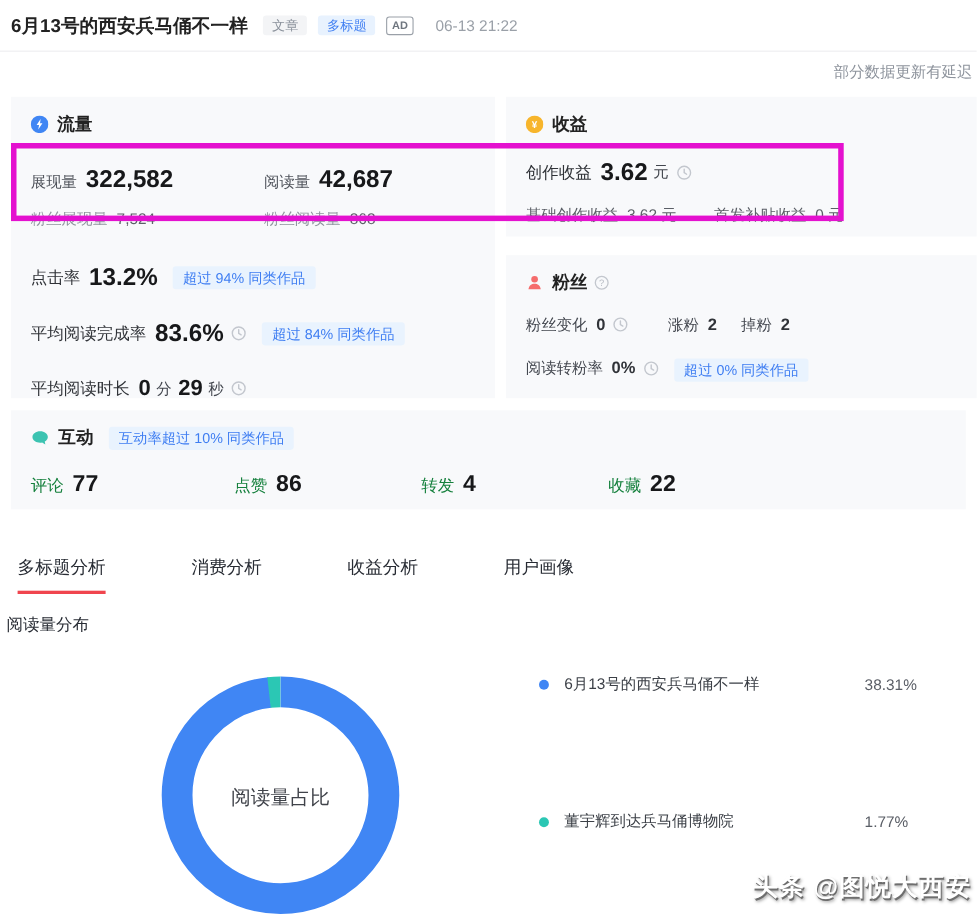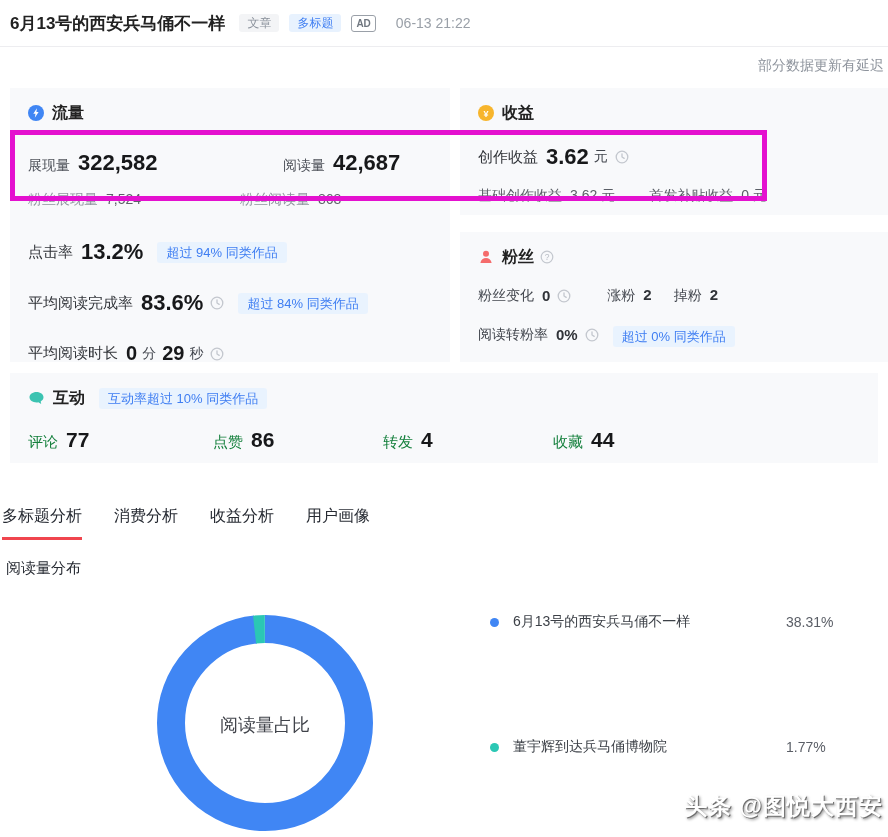--- a/index.html
+++ b/index.html
@@ -33,21 +33,21 @@
   .lab  { font-size:14px; color:#4f535b; margin-right:8px; white-space:nowrap; }
   .lab2 { font-size:14px; color:#8f959e; margin-right:8px; white-space:nowrap; }
   .big  { font-size:22px; font-weight:bold; color:#17181a; }
   .mid  { font-size:14px; color:#5d6168; font-weight:400; }
   .unit { font-size:14px; color:#42464e; margin-left:5px; }
   .chip { background:#e9f3fe; color:#3f7ef2; font-size:13px; padding:4px 9px; border-radius:3px;
           white-space:nowrap; line-height:1; }
   .clock { margin-left:7px; position:relative; top:2px; }
   .qmark { margin-left:6px; position:relative; top:2px; cursor:pointer; }
   
-  .t-row1 { margin-top:26px;gap:43px; }
+  .t-row1 { margin-top:26px; }
   .t-row1 .col1 { width:212px; }
   .t-row2 { margin-top:15px; }
   .t-row2 .col1 { width:212px; }
   .t-ctr   { margin-top:30px; align-items:center; }
   .t-comp  { margin-top:25px; align-items:center; }
   .t-dur   { margin-top:26px; align-items:center; }
   .t-ctr .lab, .t-comp .lab, .t-dur .lab { font-size:15px; color:#303338; }
   .chip-gap { margin-left:14px; }
   
   .r-row1 { margin-top:20px; align-items:center; }
@@ -70,28 +70,28 @@
   .i-stats .pair:nth-child(1){ width:185px; }
   .i-stats .pair:nth-child(2){ width:170px; }
   .i-stats .pair:nth-child(3){ width:170px; }
   .i-stats .pair:nth-child(4){ width:173px; }
   .i-stats .lab { font-size:15px; color:#15803d; }
   .i-stats .big { font-size:21px; }
   
   .hl-box { position:absolute; left:10px; top:130px; width:757px; height:71px;
     border:5px solid #e411cf; z-index:6; pointer-events:none; }
   
-  .tabs { position:absolute; left:2px; top:506px; display:flex; }
+  .tabs { position:absolute; left:16px; top:506px; display:flex;gap:46px; }
   .tab { font-size:16px; color:#272b33; margin-right:32px; padding-bottom:13px;
          position:relative; cursor:pointer; }
   .tab.active::after { content:""; position:absolute; left:0; bottom:0; width:100%;
          height:3px; background:#f0454e; }
   .dist-heading { position:absolute; left:6px; top:559px; font-size:15px; color:#272b33; }
   
-  .donut-wrap { position:absolute; left:156px; top:614px; width:218px; height:218px; }
+  .donut-wrap { position:absolute; left:146px; top:614px; width:218px; height:218px; }
   .donut-center { position:absolute; left:0; top:99px; width:218px; text-align:center;
     font-size:18px; color:#40434a; }
   
   .legend-item { position:absolute; left:490px; width:370px; height:20px;
     display:flex; align-items:center; cursor:pointer; }
   .legend-item.l1 { top:612px; }
   .legend-item.l2 { top:737px; }
   .dot { width:9px; height:9px; border-radius:50%; margin-right:14px; flex:none; }
   .legend-label { font-size:14px; color:#3c4047; }
   .legend-pct { position:absolute; left:296px; font-size:14px; color:#5a5e66; }
@@ -278,21 +278,21 @@
       <div class="pair">
         <span class="lab">点赞</span>
         <span class="big">86</span>
       </div>
       <div class="pair">
         <span class="lab">转发</span>
         <span class="big">4</span>
       </div>
       <div class="pair">
         <span class="lab">收藏</span>
-        <span class="big">44</span>
+        <span class="big">22</span>
       </div>
     </div>
   </div>
 
   <div class="tabs">
     <div class="tab active">多标题分析</div>
     <div class="tab">消费分析</div>
     <div class="tab">收益分析</div>
     <div class="tab">用户画像</div>
   </div>

